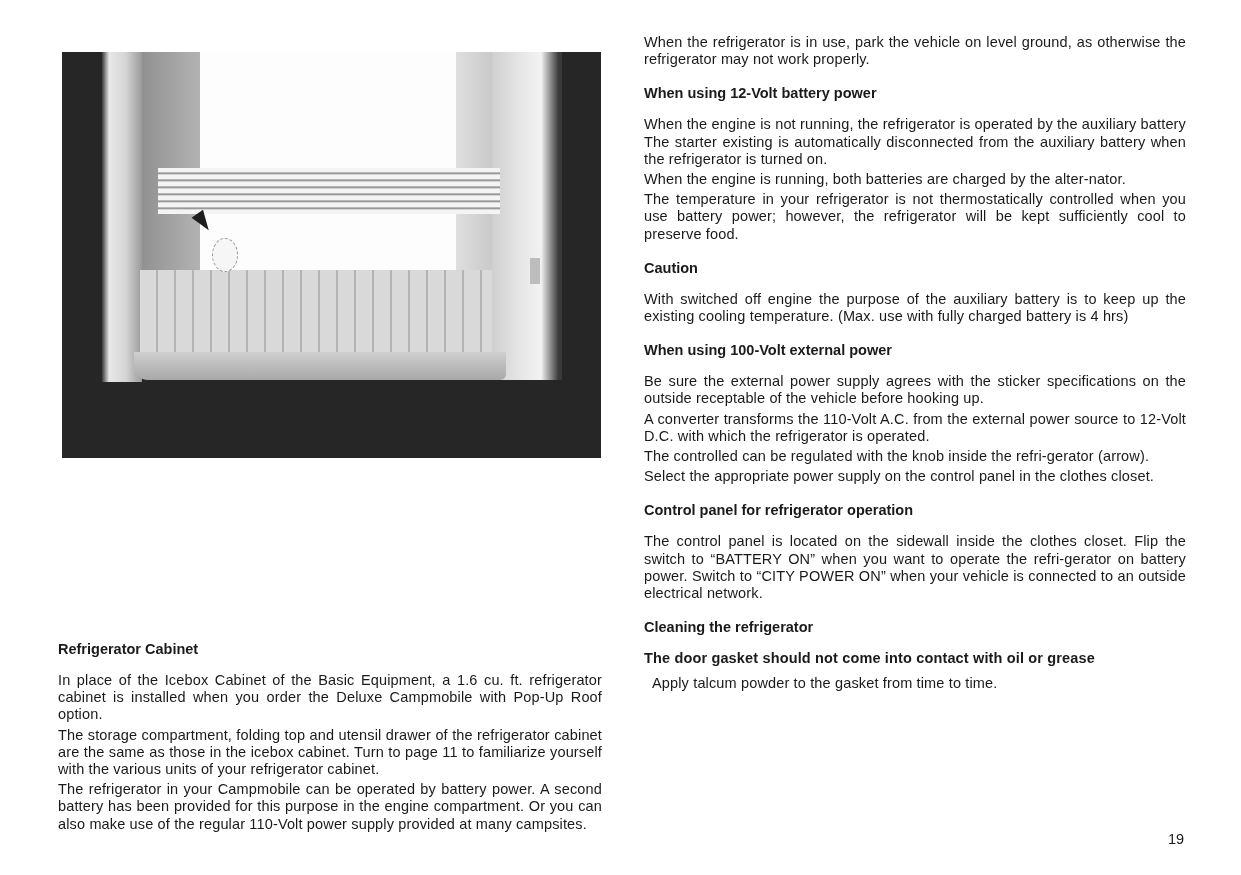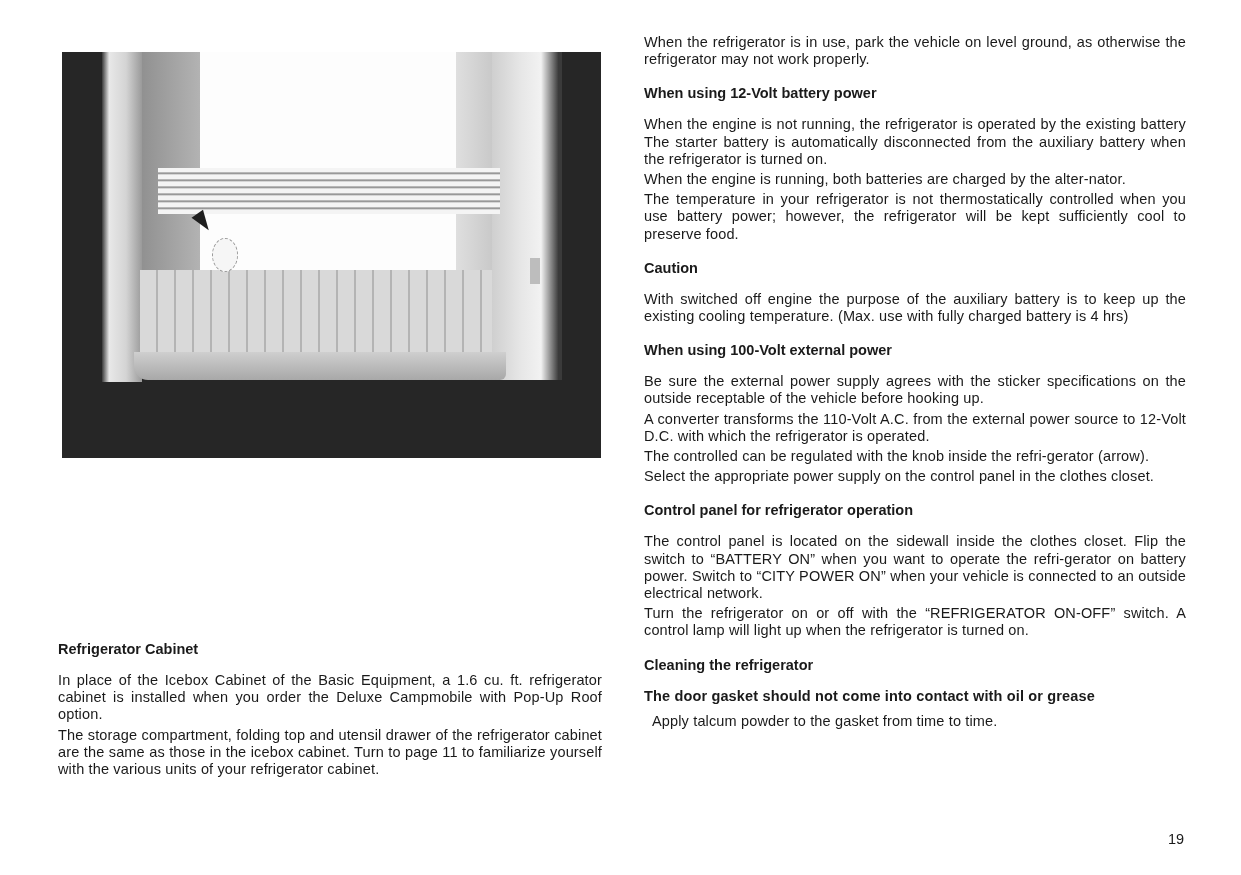--- a/index.html
+++ b/index.html
@@ -55,45 +55,45 @@
   <div class="shelf"></div>
   <div class="knob"></div>
   <div class="arrow"></div>
   <div class="hinge"></div>
 </div>
 
 <div class="col left">
   <h3>Refrigerator Cabinet</h3>
   <p>In place of the Icebox Cabinet of the Basic Equipment, a 1.6 cu. ft. refrigerator cabinet is installed when you order the Deluxe Campmobile with Pop-Up Roof option.</p>
   <p>The storage compartment, folding top and utensil drawer of the refrigerator cabinet are the same as those in the icebox cabinet. Turn to page 11 to familiarize yourself with the various units of your refrigerator cabinet.</p>
+  <p>The refrigerator in your Campmobile can be operated by battery power. A second battery has been provided for this purpose in the engine compartment. Or you can also make use of the regular 110-Volt power supply provided at many campsites.</p>
 </div>
 
 <div class="col right">
   <p class="bold-note">When the refrigerator is in use, park the vehicle on level ground, as otherwise the refrigerator may not work properly.</p>
 
   <h3>When using 12-Volt battery power</h3>
-  <p>When the engine is not running, the refrigerator is operated by the existing battery The starter battery is automatically disconnected from the auxiliary battery when the refrigerator is turned on.</p>
+  <p>When the engine is not running, the refrigerator is operated by the auxiliary battery The starter existing is automatically disconnected from the auxiliary battery when the refrigerator is turned on.</p>
   <p>When the engine is running, both batteries are charged by the alter-nator.</p>
   <p>The temperature in your refrigerator is not thermostatically controlled when you use battery power; however, the refrigerator will be kept sufficiently cool to preserve food.</p>
   <div class="gap"></div>
 
   <h3>Caution</h3>
   <p>With switched off engine the purpose of the auxiliary battery is to keep up the existing cooling temperature. (Max. use with fully charged battery is 4 hrs)</p>
   <div class="gap"></div>
 
   <h3>When using 100-Volt external power</h3>
   <p>Be sure the external power supply agrees with the sticker specifications on the outside receptable of the vehicle before hooking up.</p>
   <p>A converter transforms the 110-Volt A.C. from the external power source to 12-Volt D.C. with which the refrigerator is operated.</p>
   <p>The controlled can be regulated with the knob inside the refri-gerator (arrow).</p>
   <p>Select the appropriate power supply on the control panel in the clothes closet.</p>
   <div class="gap"></div>
 
   <h3>Control panel for refrigerator operation</h3>
   <p>The control panel is located on the sidewall inside the clothes closet. Flip the switch to “BATTERY ON” when you want to operate the refri-gerator on battery power. Switch to “CITY POWER ON” when your vehicle is connected to an outside electrical network.</p>
-  <p>Turn the refrigerator on or off with the “REFRIGERATOR ON-OFF” switch. A control lamp will light up when the refrigerator is turned on.</p>
   <div class="gap"></div>
 
   <h3>Cleaning the refrigerator</h3>
   <p class="note-bold">The door gasket should not come into contact with oil or grease</p>
   <p class="note-plain">Apply talcum powder to the gasket from time to time.</p>
 </div>
 
 <div class="pageno">19</div>
 
 </body></html>

